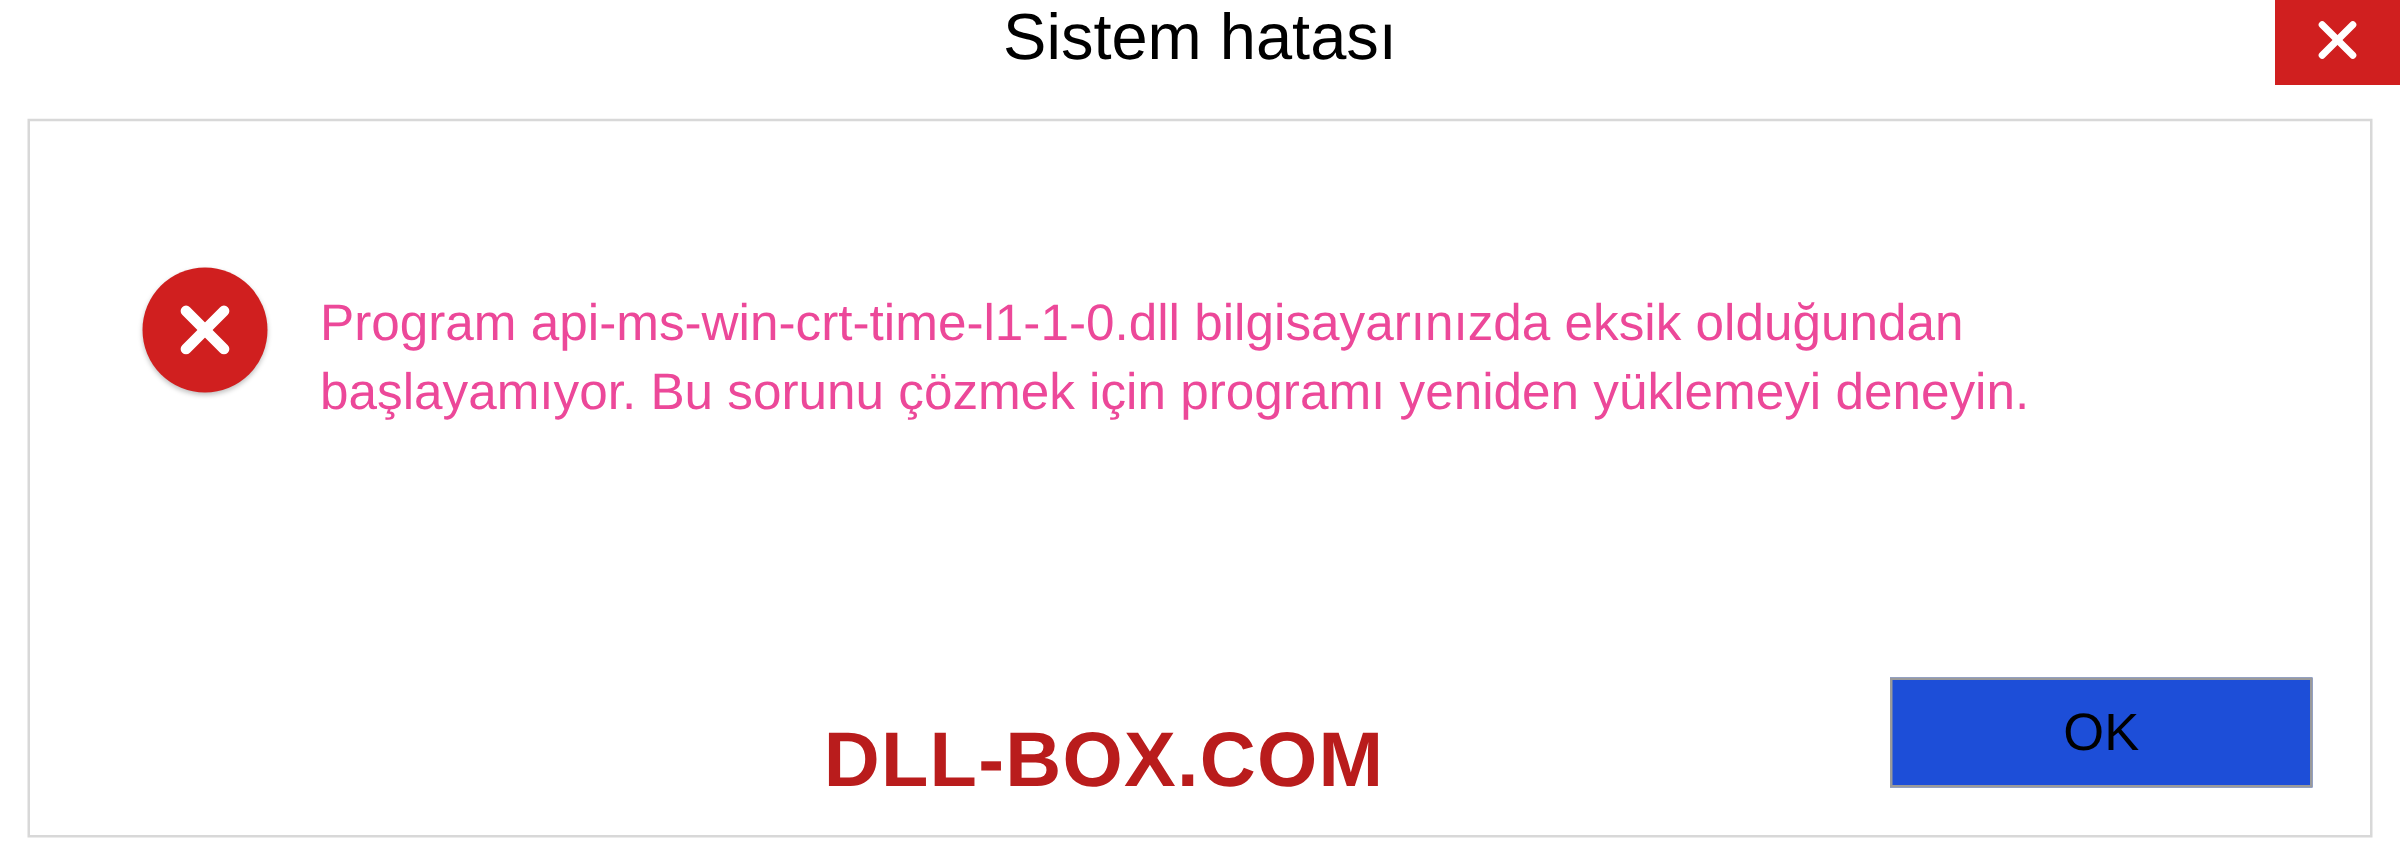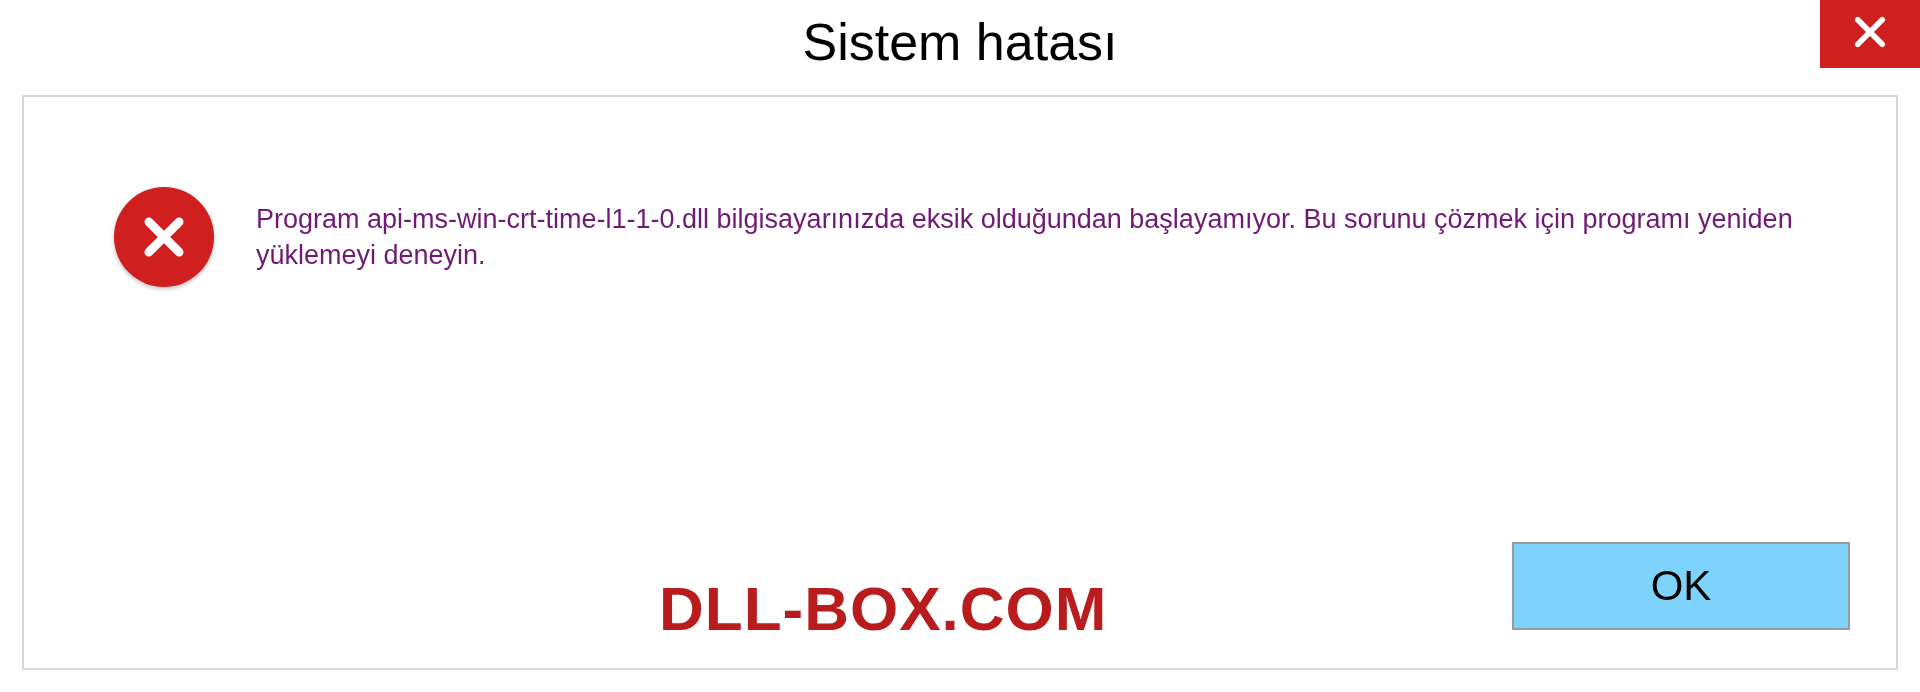--- a/index.html
+++ b/index.html
@@ -9,21 +9,21 @@
     }
     body {
       font-family: "Segoe UI", Tahoma, Arial, sans-serif;
       background: #ffffff;
       width: 1920px;
       height: 692px;
       position: relative;
     }
     .titlebar {
       display: flex;
-      align-items: center;
+      align-items: flex-start;
       justify-content: center;
       height: 83px;
       position: relative;
       background: #ffffff;
     }
     .title-text {
       font-size: 52px;
       font-weight: 400;
       color: #000000;
     }
@@ -73,42 +73,43 @@
       display: flex;
       align-items: center;
       justify-content: center;
       box-shadow: 0 2px 4px rgba(0,0,0,0.25);
     }
     .error-icon-circle svg {
       width: 52px;
       height: 52px;
     }
     .message-text {
-      font-size: 27px;
+      font-size: 41px;
       line-height: 1.35;
-      color: #701a75;
+      color: #ec4899;
       max-width: 1540px;
+      margin-top: 44px;
     }
     .watermark {
       position: absolute;
       left: 635px;
       bottom: 24px;
       font-size: 62px;
       font-weight: 900;
       color: #b91c1c;
       letter-spacing: 1px;
       font-family: Arial, "Arial Black", sans-serif;
     }
     .ok-button {
       position: absolute;
       right: 46px;
       bottom: 38px;
       width: 338px;
       height: 88px;
-      background: #7dd3fc;
+      background: #1d4ed8;
       border: 2px solid #9a9a9a;
       font-size: 42px;
       color: #000000;
       display: flex;
       align-items: center;
       justify-content: center;
       cursor: pointer;
       font-family: inherit;
     }
   </style>

